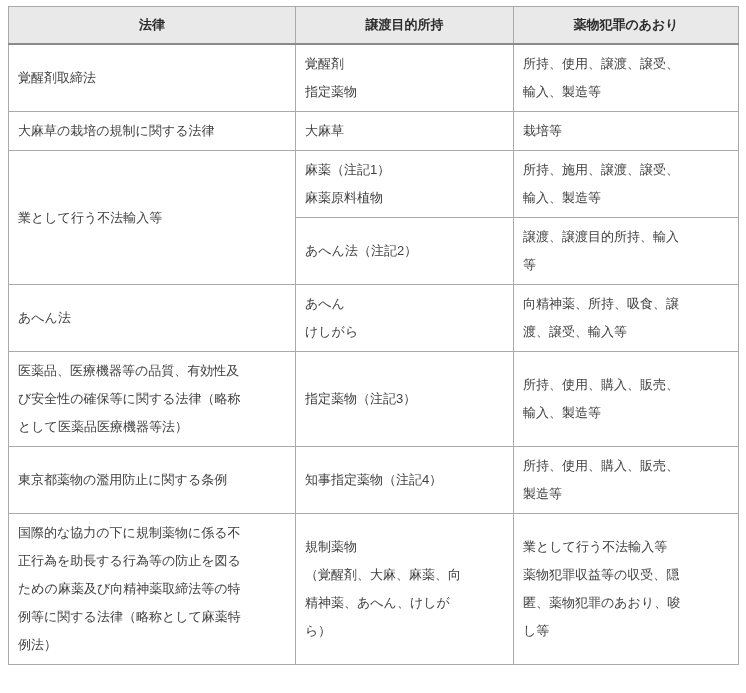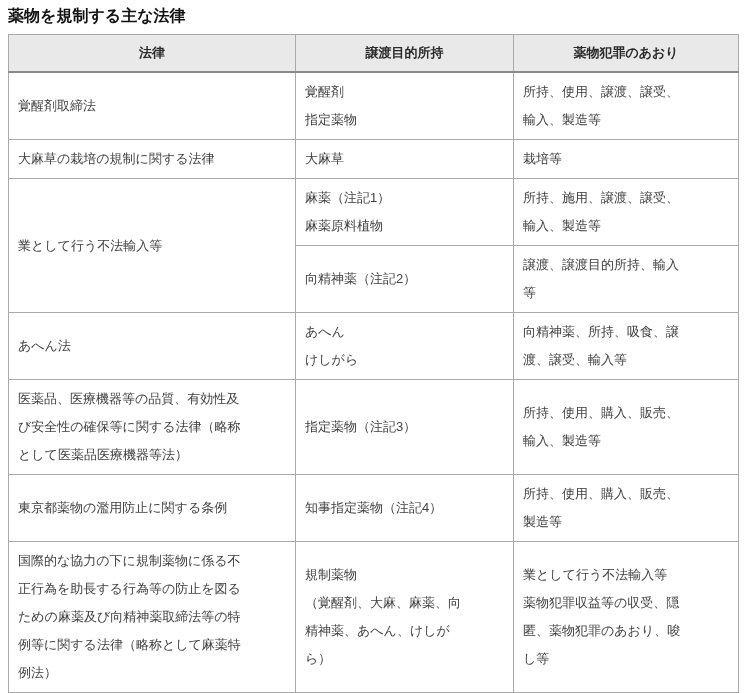--- a/index.html
+++ b/index.html
@@ -51,21 +51,20 @@
     line-height:28px;
     vertical-align:middle;
     white-space:pre-line;
     overflow-wrap:break-word;
   }
 </style>
 </head>
 <body>
 
 <div class="page">
-  <h1 class="page-title">薬物を規制する主な法律</h1>
 
   <table class="laws">
     <colgroup>
       <col id="col-law" style="width: 287px;">
       <col id="col-target" style="width: 218px;">
       <col id="col-violations" style="width: 225px;">
     </colgroup>
     <thead>
       <tr>
         <th>法律</th>
@@ -87,21 +86,21 @@
           <td>栽培等</td>
         </tr>
         <tr>
           <td rowspan="2">業として行う不法輸入等</td>
           <td>麻薬（注記1）
 麻薬原料植物</td>
           <td>所持、施用、譲渡、譲受、
 輸入、製造等</td>
         </tr>
         <tr>
-          <td>向精神薬（注記2）</td>
+          <td>あへん法（注記2）</td>
           <td>譲渡、譲渡目的所持、輸入
 等</td>
         </tr>
         <tr>
           <td rowspan="1">あへん法</td>
           <td>あへん
 けしがら</td>
           <td>向精神薬、所持、吸食、譲
 渡、譲受、輸入等</td>
         </tr>

